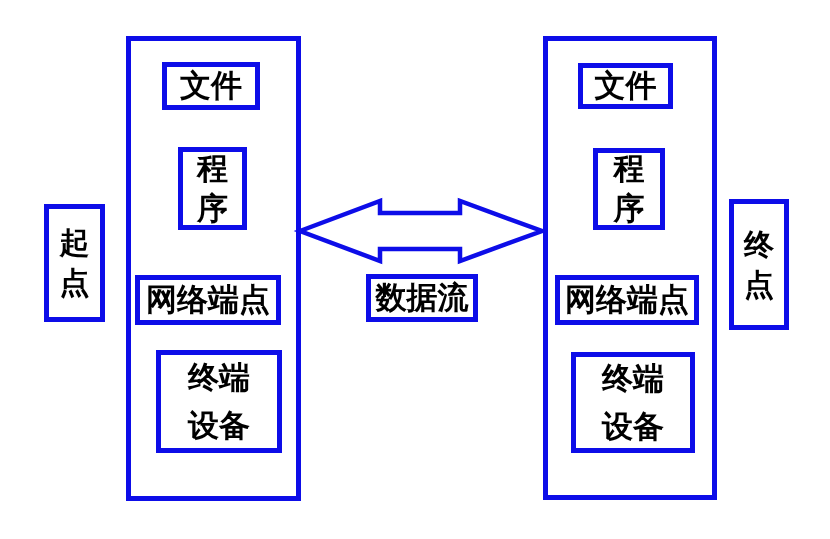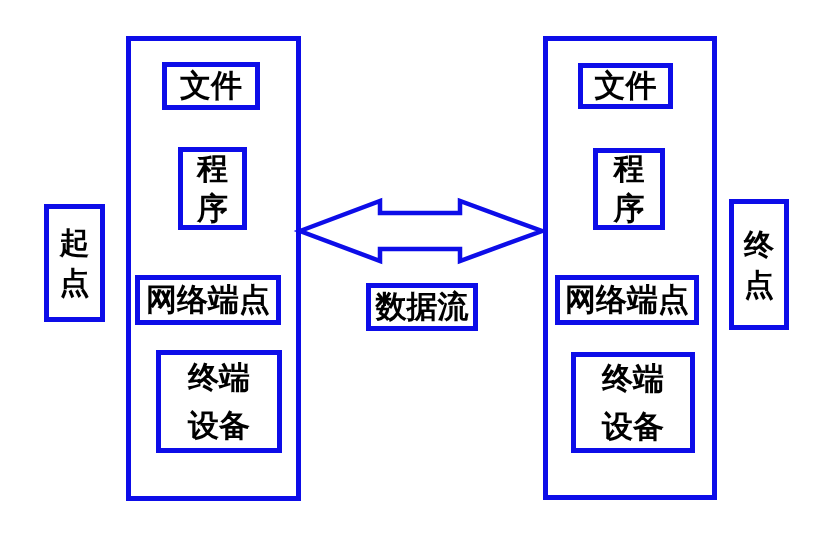--- a/index.html
+++ b/index.html
@@ -37,21 +37,21 @@
   .prog-left   {left:178px;top:147px;width:69px; height:83px; font-size:31px;line-height:40px;}
   .prog-right  {left:593px;top:148px;width:72px; height:82px; font-size:31px;line-height:40px;}
   .net-left    {left:135px;top:275px;width:146px;height:50px; font-size:31px;}
   .net-right   {left:555px;top:275px;width:144px;height:50px; font-size:31px;}
   .term-left   {left:156px;top:350px;width:126px;height:103px;font-size:31px;line-height:48px;}
   .term-right  {left:571px;top:352px;width:124px;height:101px;font-size:31px;line-height:48px;}
   
   .source-node {left:44px; top:204px;width:61px; height:118px;font-size:30px;line-height:40px;}
   .dest-node   {left:729px;top:199px;width:60px; height:131px;font-size:30px;line-height:40px;}
   
-  .flow-label  {left:366px;top:283px;width:112px;height:48px; font-size:31px;}
+  .flow-label  {left:366px;top:274px;width:112px;height:48px; font-size:31px;}
   
   .arrow-svg{position:absolute;left:0;top:0;width:830px;height:539px;pointer-events:none;}
   .arrow-shape{fill:var(--bg);stroke:var(--blue);stroke-width:4.5;stroke-linejoin:miter;}
 </style>
 </head>
 <body>
 
 <div class="canvas">
 
   <div class="bx source-node">起

